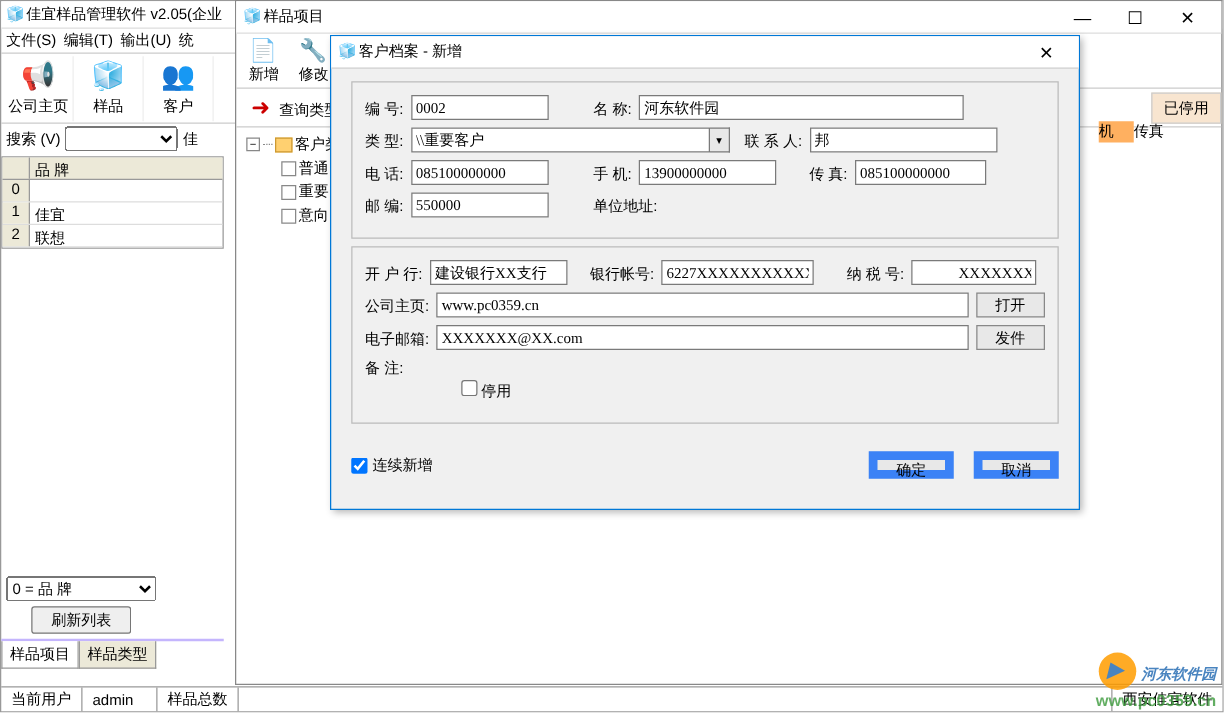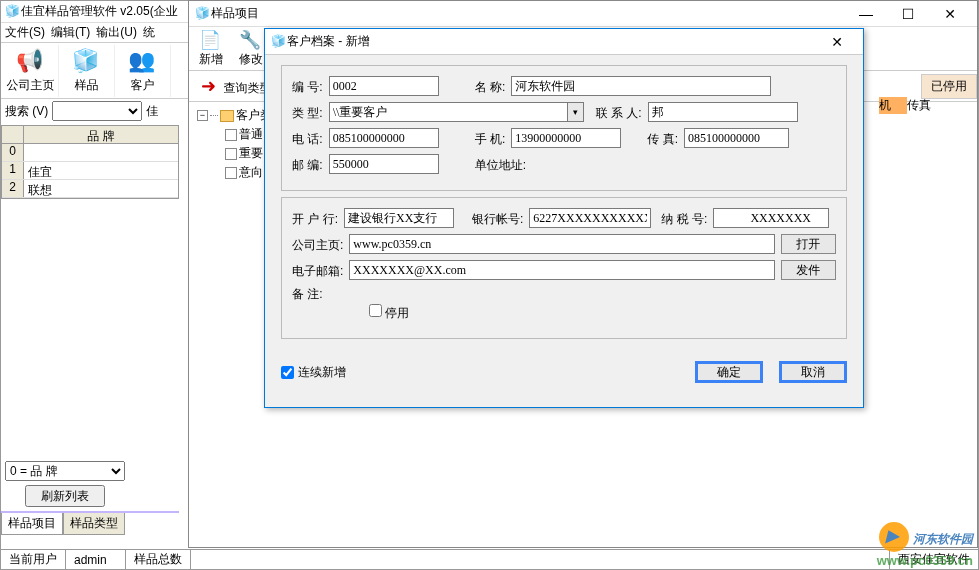--- a/index.html
+++ b/index.html
@@ -13,21 +13,21 @@
 .main-toolbar { height: 56px; display: flex; align-items: center; border-bottom: 1px solid #ccc; padding: 2px; }
 .tool-btn { display: flex; flex-direction: column; align-items: center; justify-content: center; width: 56px; height: 52px; border-right: 1px solid #eee; }
 .tool-btn .ico { width: 28px; height: 28px; display: flex; align-items: center; justify-content: center; font-size: 22px; }
 .tool-btn .lbl { font-size: 12px; margin-top: 2px; }
 
 .search-row { height: 24px; display: flex; align-items: center; padding: 2px 4px; gap: 4px; }
 .search-row select { height: 20px; }
 
 .left-body { position: absolute; left: 0; top: 124px; width: 178px; height: 410px; display: flex; flex-direction: column; }
 .brand-table { border: 1px solid #999; background: #fff; }
-.brand-table .hdr { display: flex; background: #ece9d8; border-bottom: 1px solid #999; height: 18px; text-align: center; }
+.brand-table .hdr { display: flex; background: #ece9d8; border-bottom: 1px solid #999; height: 18px; }
 .brand-table .hdr .c1 { width: 22px; border-right: 1px solid #999; }
 .brand-table .hdr .c2 { flex: 1; padding: 2px 4px; }
 .brand-table .row { display: flex; height: 18px; border-bottom: 1px solid #ddd; }
 .brand-table .row .c1 { width: 22px; border-right: 1px solid #999; text-align: center; background: #ece9d8; }
 .brand-table .row .c2 { flex: 1; padding: 2px 4px; }
 .brand-table .row.sel .c2 { background: #0a246a; color: #fff; }
 
 .left-bottom { margin-top: auto; padding: 4px; }
 .left-bottom select { width: 120px; height: 20px; margin-bottom: 4px; }
 .left-bottom button { width: 80px; height: 22px; margin-left: 20px; }
@@ -69,21 +69,21 @@
 .frow label { white-space: nowrap; letter-spacing: 0; }
 .frow input[type="text"] { height: 20px; border: 1px solid #7a7a7a; background: #fff; padding: 0 3px; font-family: "SimSun"; }
 .frow textarea { border: 1px solid #7a7a7a; background: #fff; padding: 2px 3px; font-family: "SimSun"; resize: none; }
 .frow button { height: 20px; width: 56px; border: 1px solid #888; background: #e8e8e8; }
 .combo { display: flex; }
 .combo input { flex: 1; }
 .combo .dd { width: 16px; height: 20px; border: 1px solid #7a7a7a; border-left: none; background: #e8e8e8; display: flex; align-items: center; justify-content: center; font-size: 9px; }
 .dlg-footer { display: flex; align-items: center; padding: 6px 16px; }
 .dlg-footer .chk { display: flex; align-items: center; gap: 4px; }
 .dlg-footer .btns { margin-left: auto; display: flex; gap: 16px; }
-.dlg-footer button { width: 68px; height: 22px; border: 3px solid #3b82f6; background: #e8e8e8; }
+.dlg-footer button { width: 68px; height: 22px; border: 7px solid #3b82f6; background: #e8e8e8; }
 
 .cube-ico { width:16px; height:16px; display:inline-block; }
 .watermark { position: absolute; right: 6px; bottom: 18px; font-size: 22px; color: #2a6fb5; font-style: italic; font-weight: bold; opacity: 0.85; }
 .watermark-url { position: absolute; right: 6px; bottom: 2px; font-size: 13px; color: #3c9a3c; font-weight: bold; opacity: 0.8; }
 .wm-circle { display:inline-block; width:30px; height:30px; border-radius:50%; background:#ff9d00; vertical-align:middle; margin-right:4px; position:relative; }
 .wm-circle::after{content:"▶";color:#2a6fb5;position:absolute;left:7px;top:4px;font-size:16px;}
 </style>
 </head>
 <body>
 
@@ -244,22 +244,22 @@
         <label style="margin-left:30px;">单位地址:</label>
       </div>
     </div>
 
     <div class="form-group">
       <div class="frow">
         <label>开 户 行:</label>
         <input type="text" style="width: 110px;" value="建设银行XX支行">
         <label style="margin-left:12px;">银行帐号:</label>
         <input type="text" style="width: 122px;" value="6227XXXXXXXXXXXXX">
-        <label style="margin-left:4px;">纳 税 号:</label>
-        <input type="text" style="width: 116px; padding-left: 36px;" value="XXXXXXX">
+        <label style="margin-left:20px;">纳 税 号:</label>
+        <input type="text" style="width: 100px; padding-left: 36px;" value="XXXXXXX">
       </div>
       <div class="frow">
         <label>公司主页:</label>
         <input type="text" style="width: 430px;" value="www.pc0359.cn">
         <button>打开</button>
       </div>
       <div class="frow">
         <label>电子邮箱:</label>
         <input type="text" style="width: 430px;" value="XXXXXXX@XX.com">
         <button>发件</button>

